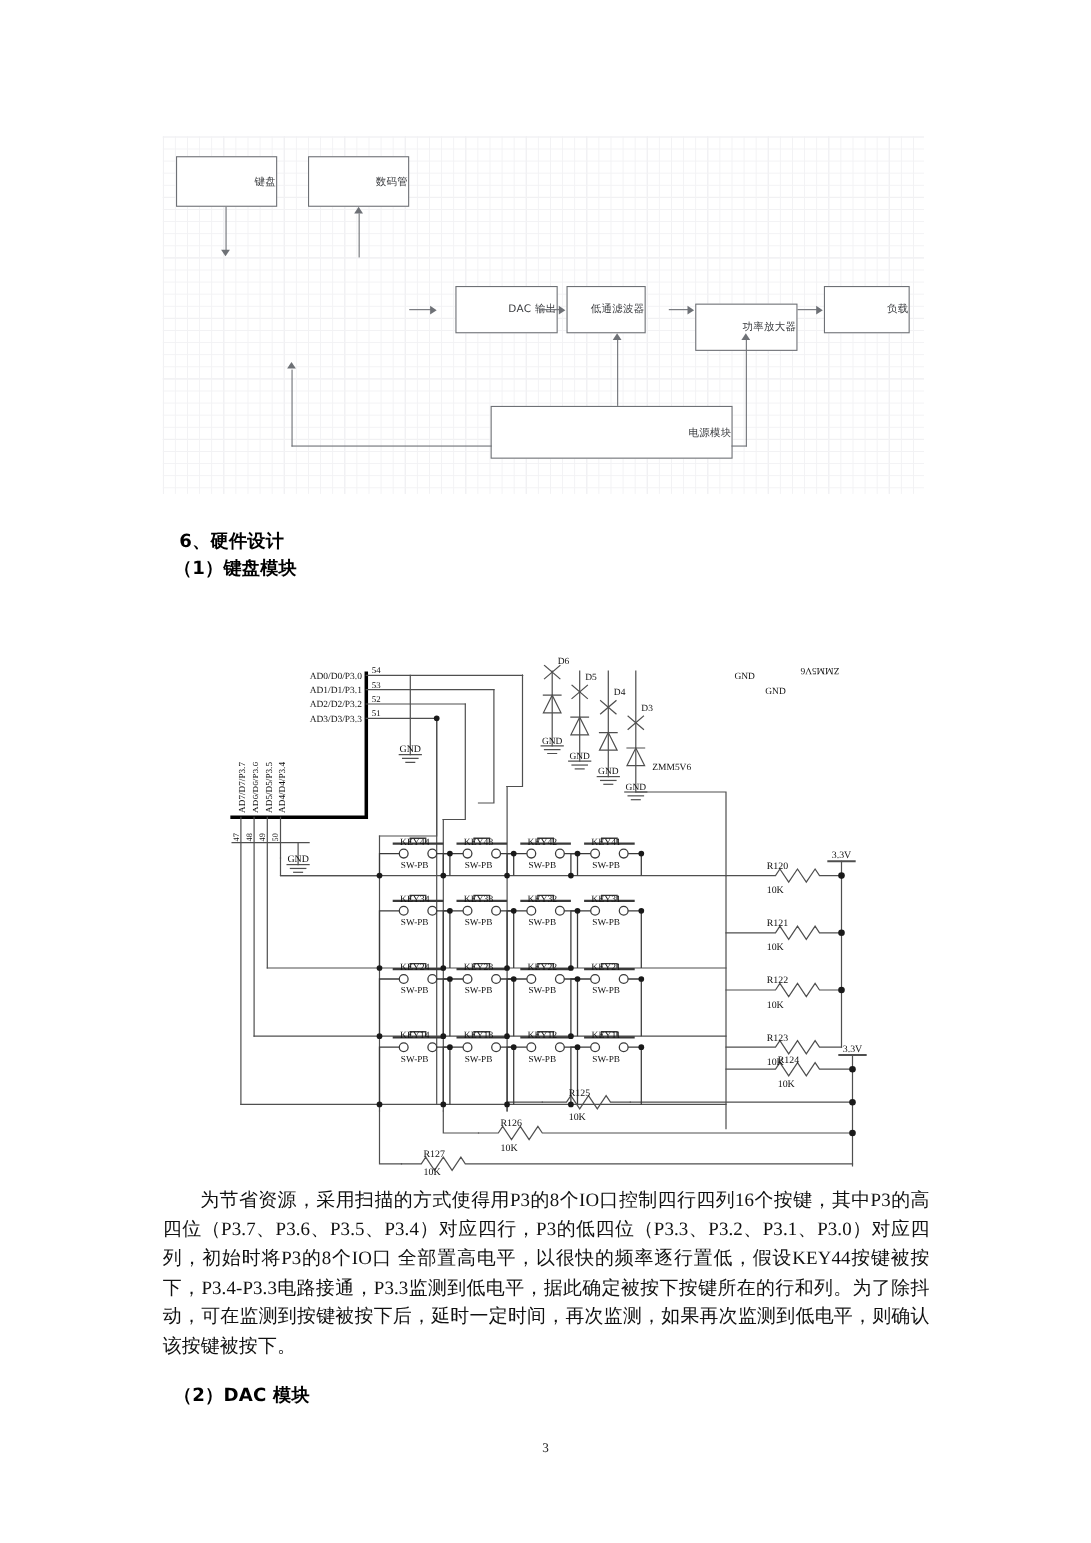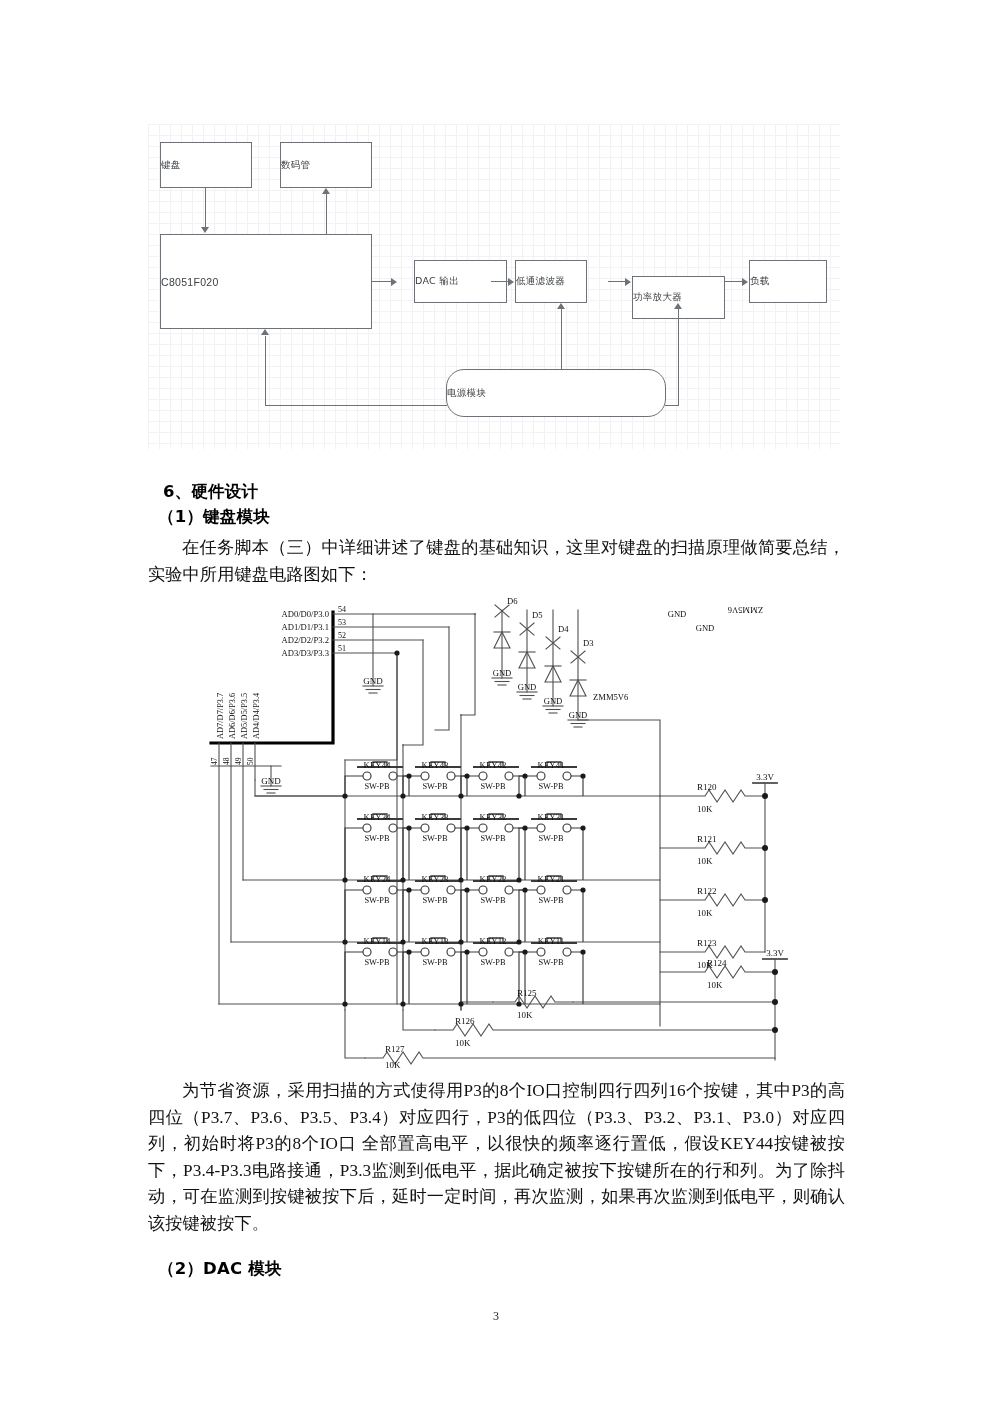--- a/index.html
+++ b/index.html
@@ -22,21 +22,21 @@
       linear-gradient(to bottom, #f2f2f4 1px, transparent 1px),
       linear-gradient(to right, #eaeaee 1px, transparent 1px),
       linear-gradient(to bottom, #eaeaee 1px, transparent 1px);
     background-size: 11px 11px, 11px 11px, 55px 55px, 55px 55px;
     background-position: 0 0, 0 0, 0 0, 0 0;
   }
   .bx{
     position:absolute;
     border:1.4px solid #6e7176;
     background:#fff;
-    display:flex;align-items:center;justify-content:flex-start;
+    display:flex;align-items:center;justify-content:flex-end;
     font-family:"DejaVu Sans", sans-serif;
     font-size:9.5px;
     color:#3b3d40;
     letter-spacing:.3px;
     box-sizing:border-box;
   }
   .bx.en{font-family:"Liberation Sans", sans-serif;font-size:10.5px;}
   .ln{position:absolute;background:#6e7176;}
   .lnh{height:1.3px;}
   .lnv{width:1.3px;}
@@ -78,41 +78,38 @@
   <div class="blockdiag">
 
     <div class="bx" style="left:12px;top:18px;width:92px;height:46px;">
       <span>键盘</span>
     </div>
 
     <div class="bx" style="left:132px;top:18px;width:92px;height:46px;">
       <span>数码管</span>
     </div>
 
-    <div class="bx en" style="left:12px;top:110px;width:212px;height:95px;">
-      <span>C8051F020</span>
-    </div>
 
     <div class="bx" style="left:234px;top:136px;width:93px;height:43px;margin-left:32px;">
       <span>DAC 输出</span>
     </div>
 
     <div class="bx" style="left:367px;top:136px;width:72px;height:43px;">
       <span>低通滤波器</span>
     </div>
 
     <div class="bx" style="left:484px;top:136px;width:93px;height:43px;margin-top:16px;">
       <span>功率放大器</span>
     </div>
 
     <div class="bx" style="left:601px;top:136px;width:78px;height:43px;">
       <span>负载</span>
     </div>
 
-    <div class="bx" style="left:298px;top:245px;width:220px;height:48px;border-radius:18px;">
+    <div class="bx" style="left:298px;top:245px;width:220px;height:48px;">
       <span>电源模块</span>
     </div>
 
     <div class="ln lnv" style="left:57px;top:64px;height:40px;"></div>
     <div class="arw d" style="left:53px;top:103px;"></div>
 
     <div class="ln lnv" style="left:178px;top:70px;height:40px;"></div>
     <div class="arw u" style="left:174px;top:64px;"></div>
 
     <div class="ln lnh" style="left:224px;top:157px;width:20px;"></div>
@@ -140,23 +137,20 @@
   </div>
 
   <div class="h2" style="top:481px;padding-left:163px;">
     <span>6、硬件设计</span>
   </div>
 
   <div class="h2" style="top:506px;padding-left:158px;">
     <span>（1）键盘模块</span>
   </div>
 
-  <div class="para" style="left:148px;top:535px;width:697px;text-indent:34px;">
-    <span>在任务脚本（三）中详细讲述了键盘的基础知识，这里对键盘的扫描原理做简要总结，实验中所用键盘电路图如下：</span>
-  </div>
 
   <div class="circuit">
     <svg width="600" height="480" viewBox="0 0 600 480" xmlns="http://www.w3.org/2000/svg">
       <g fill="none" stroke="#4f4f4f" stroke-width="1.1" stroke-linecap="square">
 
         <path d="M6,153 L128,153 L128,22" stroke="#000" stroke-width="3.2"></path>
 
         <path d="M128,24 L270,24"></path>
 
         <path d="M128,37 L244,37"></path>

